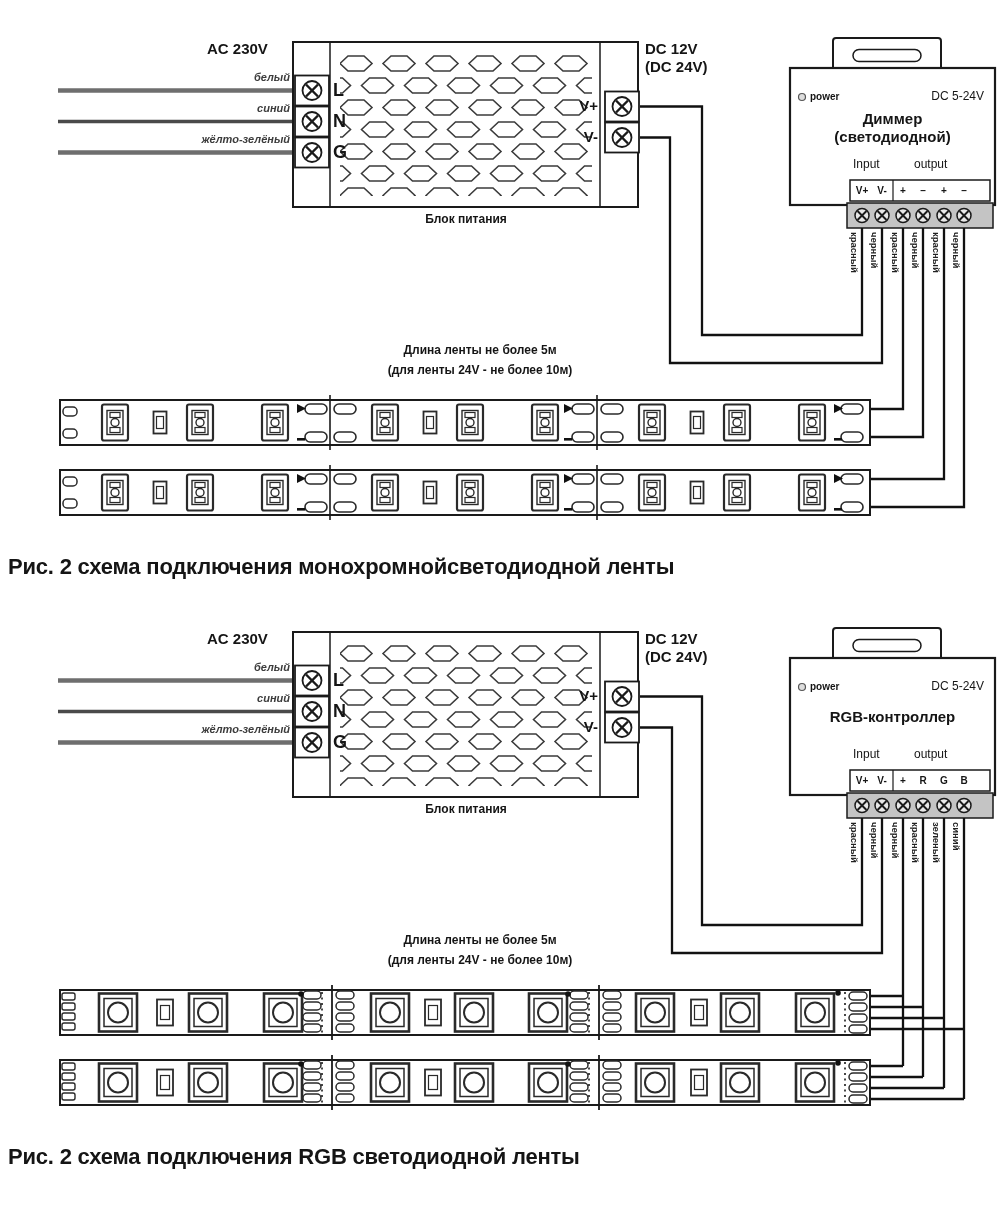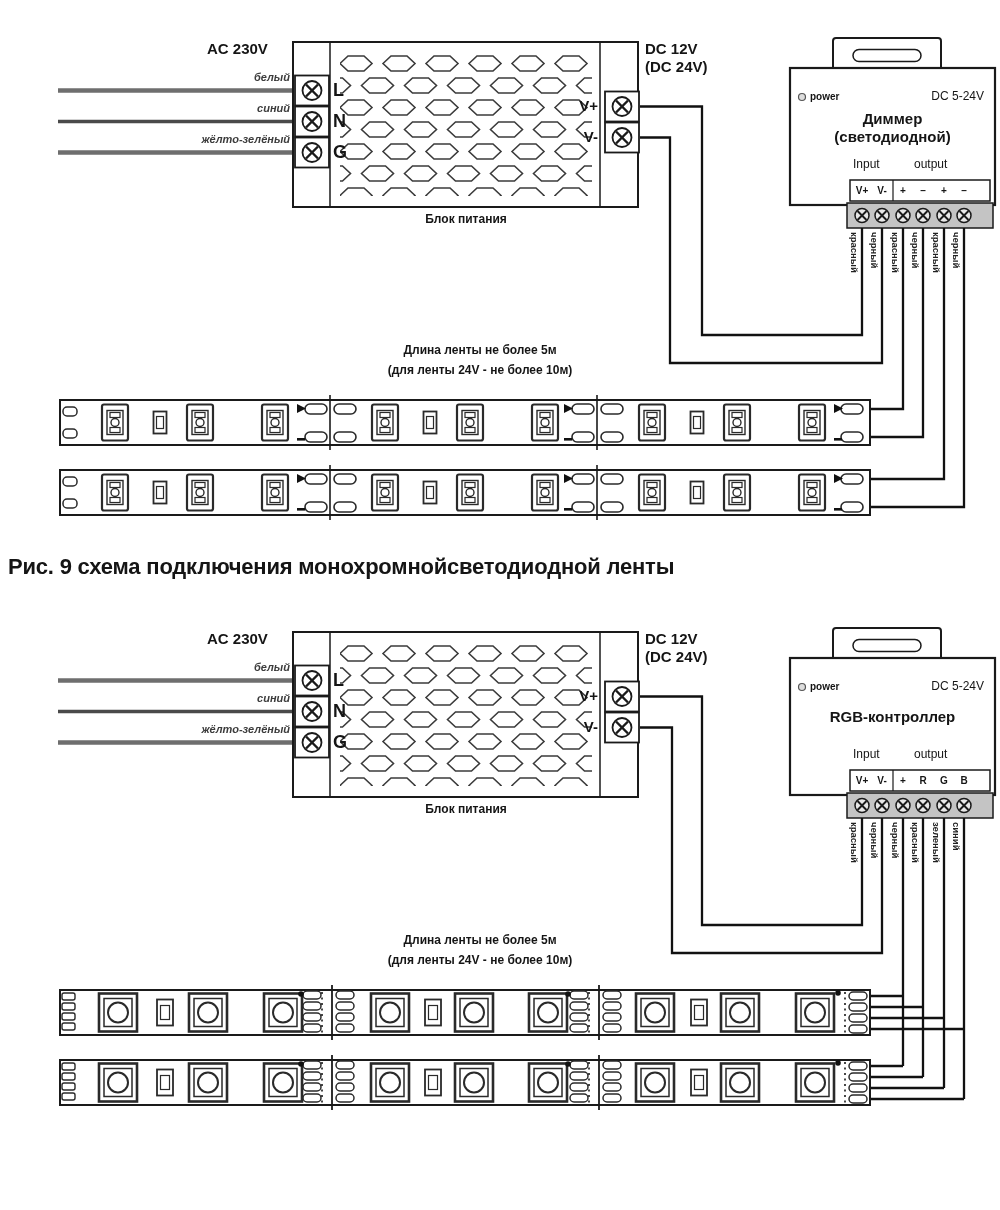--- a/index.html
+++ b/index.html
@@ -250,21 +250,21 @@
 <div class="t f10b ctr" style="left:933px;top:175px;width:22px;">+</div>
 <div class="t f10b ctr" style="left:953px;top:175px;width:22px;">–</div>
 <div class="vlabel" style="left:860px;top:222px;">красный</div>
 <div class="vlabel" style="left:880px;top:222px;">черный</div>
 <div class="vlabel" style="left:901px;top:222px;">красный</div>
 <div class="vlabel" style="left:921px;top:222px;">черный</div>
 <div class="vlabel" style="left:942px;top:222px;">красный</div>
 <div class="vlabel" style="left:962px;top:222px;">черный</div>
 <div class="t f15sb ctr" style="left:230px;top:333px;width:500px;">Длина ленты не более 5м</div>
 <div class="t f15sb ctr" style="left:230px;top:353px;width:500px;">(для ленты 24V - не более 10м)</div>
-<div class="t cap" style="left:8px;top:544px;">Рис. 9 схема подключения монохромнойсветодиодной ленты</div>
+<div class="t cap" style="left:8px;top:544px;">Рис. 2 схема подключения монохромнойсветодиодной ленты</div>
 
 <div class="t f15b" style="left:207px;top:620px;">AC 230V</div>
 <div class="t f11 rgt" style="left:150px;top:651px;width:140px;">белый</div>
 <div class="t f11 rgt" style="left:150px;top:682px;width:140px;">синий</div>
 <div class="t f11 rgt" style="left:150px;top:713px;width:140px;">жёлто-зелёный</div>
 <div class="t f18b" style="left:333px;top:660px;">L</div>
 <div class="t f18b" style="left:333px;top:691px;">N</div>
 <div class="t f18b" style="left:333px;top:722px;">G</div>
 <div class="t f15b rgt" style="left:566px;top:677px;width:32px;">V+</div>
 <div class="t f15b rgt" style="left:566px;top:708px;width:32px;">V-</div>
@@ -283,14 +283,15 @@
 <div class="t f10b ctr" style="left:933px;top:765px;width:22px;">G</div>
 <div class="t f10b ctr" style="left:953px;top:765px;width:22px;">B</div>
 <div class="vlabel" style="left:860px;top:812px;">красный</div>
 <div class="vlabel" style="left:880px;top:812px;">черный</div>
 <div class="vlabel" style="left:901px;top:812px;">черный</div>
 <div class="vlabel" style="left:921px;top:812px;">красный</div>
 <div class="vlabel" style="left:942px;top:812px;">зеленый</div>
 <div class="vlabel" style="left:962px;top:812px;">синий</div>
 <div class="t f15sb ctr" style="left:230px;top:923px;width:500px;">Длина ленты не более 5м</div>
 <div class="t f15sb ctr" style="left:230px;top:943px;width:500px;">(для ленты 24V - не более 10м)</div>
+<div class="t cap" style="left:8px;top:1134px;">Рис. 2 схема подключения RGB светодиодной ленты</div>
 
 </div>
 
 </body></html>

